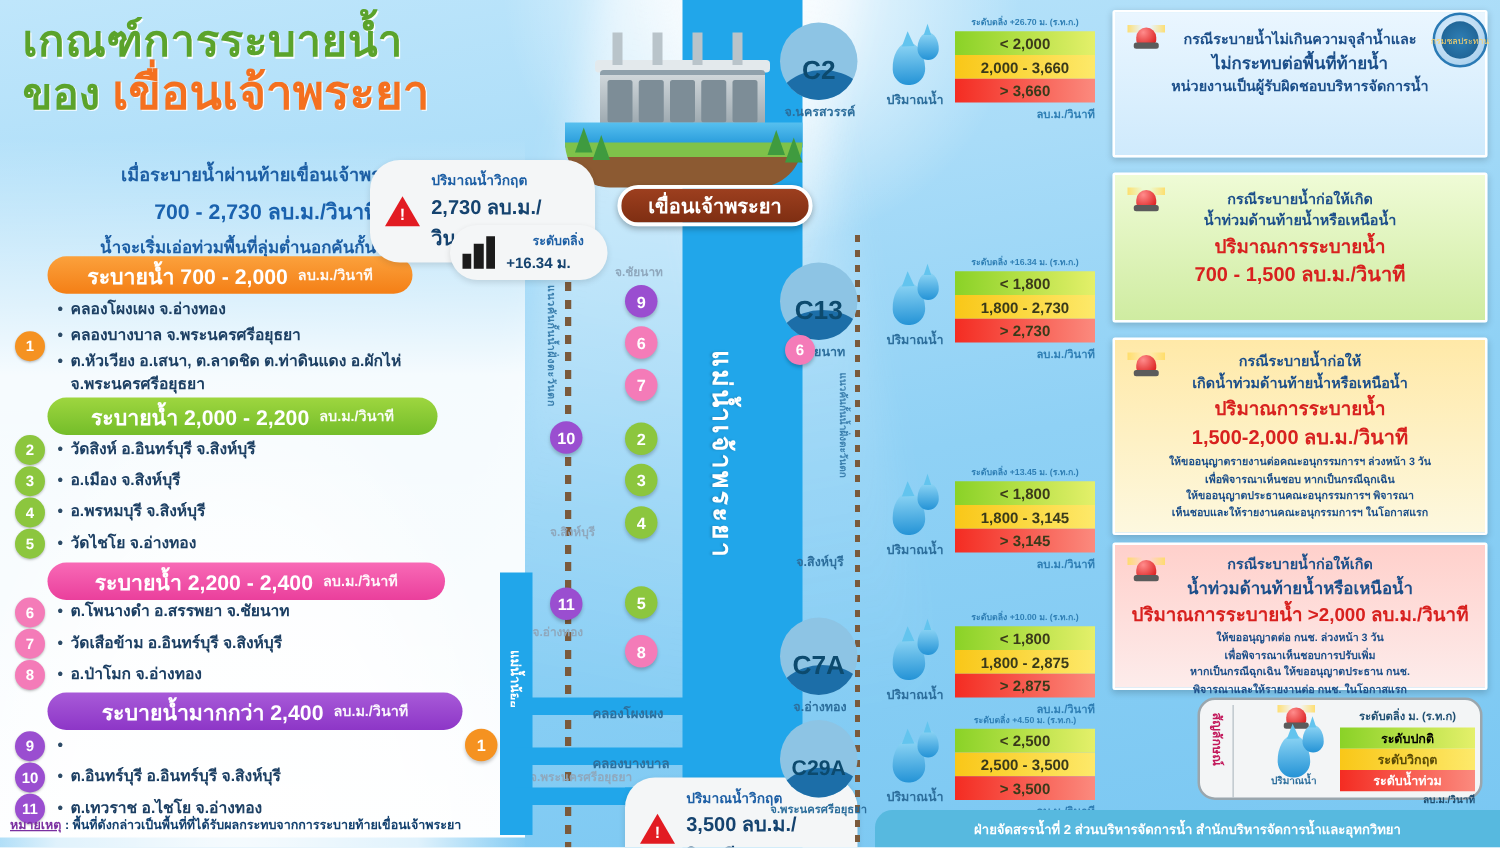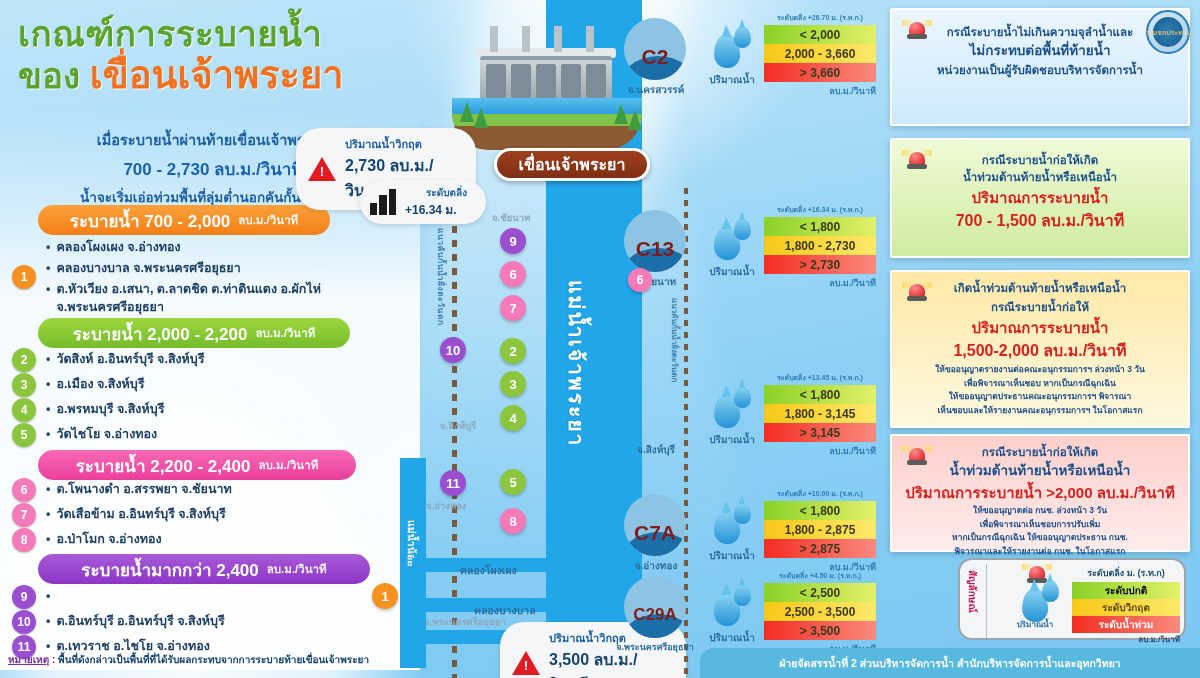--- a/index.html
+++ b/index.html
@@ -130,21 +130,21 @@
   .gauge { width:26px;height:26px; display:flex; align-items:flex-end; gap:2px;}
   .gauge b { display:block; width:9px; background:#1b1b1b; }
 
   
   .station { position:absolute; left:612px; width:268px; height:108px; }
   .st-circle { position:absolute; left:12px; top:16px; width:62px; height:62px;
       border-radius:50%; background:#8dc4e4; overflow:hidden;
       display:flex; align-items:center; justify-content:center; }
   .st-circle .wave { position:absolute; left:-6px; bottom:-10px; width:80px; height:34px;
       background:#1c6ea8; border-radius:50% 50% 0 0 / 100% 100% 0 0; }
-  .st-circle span { position:relative; color:#7f1d1d; font-size:21px; font-weight:bold; z-index:2;margin-top:16px;}
+  .st-circle span { position:relative; color:#0c4a6e; font-size:21px; font-weight:bold; z-index:2;margin-top:16px;}
   .st-prov { position:absolute; left:2px; top:80px; width:84px; text-align:center;
       font-size:10px; color:#2c6e9c; font-weight:bold; }
   .drops { position:absolute; left:96px; top:22px; width:48px; height:46px; }
   .drop { position:absolute; background:linear-gradient(to bottom,#8fd6f5,#2493d6);
       border-radius:50% 50% 50% 50% / 60% 60% 40% 40%; }
   .drop.d1 { left:6px; top:10px; width:26px; height:34px; transform:rotate(-2deg);
       border-radius:50% 50% 48% 48% / 62% 62% 38% 38%; }
   .drop.d1::before{ content:""; position:absolute; left:8px; top:-9px;
       border-left:5px solid transparent; border-right:5px solid transparent;
       border-bottom:12px solid #63c4ee;}
@@ -365,21 +365,21 @@
     <div class="mpin" style="left:118px; top:405px; background:#8cc63e;">4</div>
     <div class="mpin" style="left:118px; top:469px; background:#8cc63e;">5</div>
     <div class="mpin" style="left:118px; top:508px; background:#f47bb8;">8</div>
     <div class="mpin" style="left:58px; top:337px; background:#9a4ed0;">10</div>
     <div class="mpin" style="left:58px; top:470px; background:#9a4ed0;">11</div>
     <div class="mpin" style="left:-10px; top:583px; background:#f59221;">1</div>
 
     <div class="canal" style="left:18px; top:458px; width:26px; height:210px;"></div>
     <div class="canal-lbl v" style="left:22px; top:520px; color:#fff;">แม่น้ำน้อย</div>
     <div class="canal" style="left:30px; top:558px; width:140px; height:14px;"></div>
-    <div class="canal-lbl" style="left:78px; top:562px;">คลองโผงเผง</div>
+    <div class="canal-lbl" style="left:92px; top:562px;">คลองโผงเผง</div>
     <div class="canal" style="left:30px; top:598px; width:140px; height:14px;"></div>
     <div class="canal-lbl" style="left:92px; top:602px;">คลองบางบาล</div>
     <div class="canal" style="left:30px; top:630px; width:100px; height:14px;"></div>
     <div class="canal" style="left:118px; top:630px; width:14px; height:48px;"></div>
   </div>
 
   <div class="dam">
     <div class="dam-top"></div>
     <div class="dam-tower" style="left:38px;"></div>
     <div class="dam-tower" style="left:70px;"></div>
@@ -552,22 +552,22 @@
     <div class="r3">ปริมาณการระบายน้ำ</div>
     <div class="r4">700 - 1,500 ลบ.ม./วินาที</div>
   </div>
 
   <div class="rbox rb-yellow" style="top:270px; height:158px;">
     <div class="siren">
       <div class="beam"></div>
         <div class="dome"></div>
         <div class="base"></div>
     </div>
+    <div class="r1" style="margin-top:2px;">กรณีระบายน้ำก่อให้</div>
     <div class="r1">เกิดน้ำท่วมด้านท้ายน้ำหรือเหนือน้ำ</div>
-    <div class="r1" style="margin-top:2px;">กรณีระบายน้ำก่อให้</div>
     <div class="r3">ปริมาณการระบายน้ำ</div>
     <div class="r4">1,500-2,000 ลบ.ม./วินาที</div>
     <div class="r5" style="white-space:pre-line;">ให้ขออนุญาตรายงานต่อคณะอนุกรรมการฯ ล่วงหน้า 3 วัน
 เพื่อพิจารณาเห็นชอบ หากเป็นกรณีฉุกเฉิน
 ให้ขออนุญาตประธานคณะอนุกรรมการฯ พิจารณา
 เห็นชอบและให้รายงานคณะอนุกรรมการฯ ในโอกาสแรก</div>
   </div>
 
   <div class="rbox rb-red" style="top:434px; height:118px;">
     <div class="siren">

